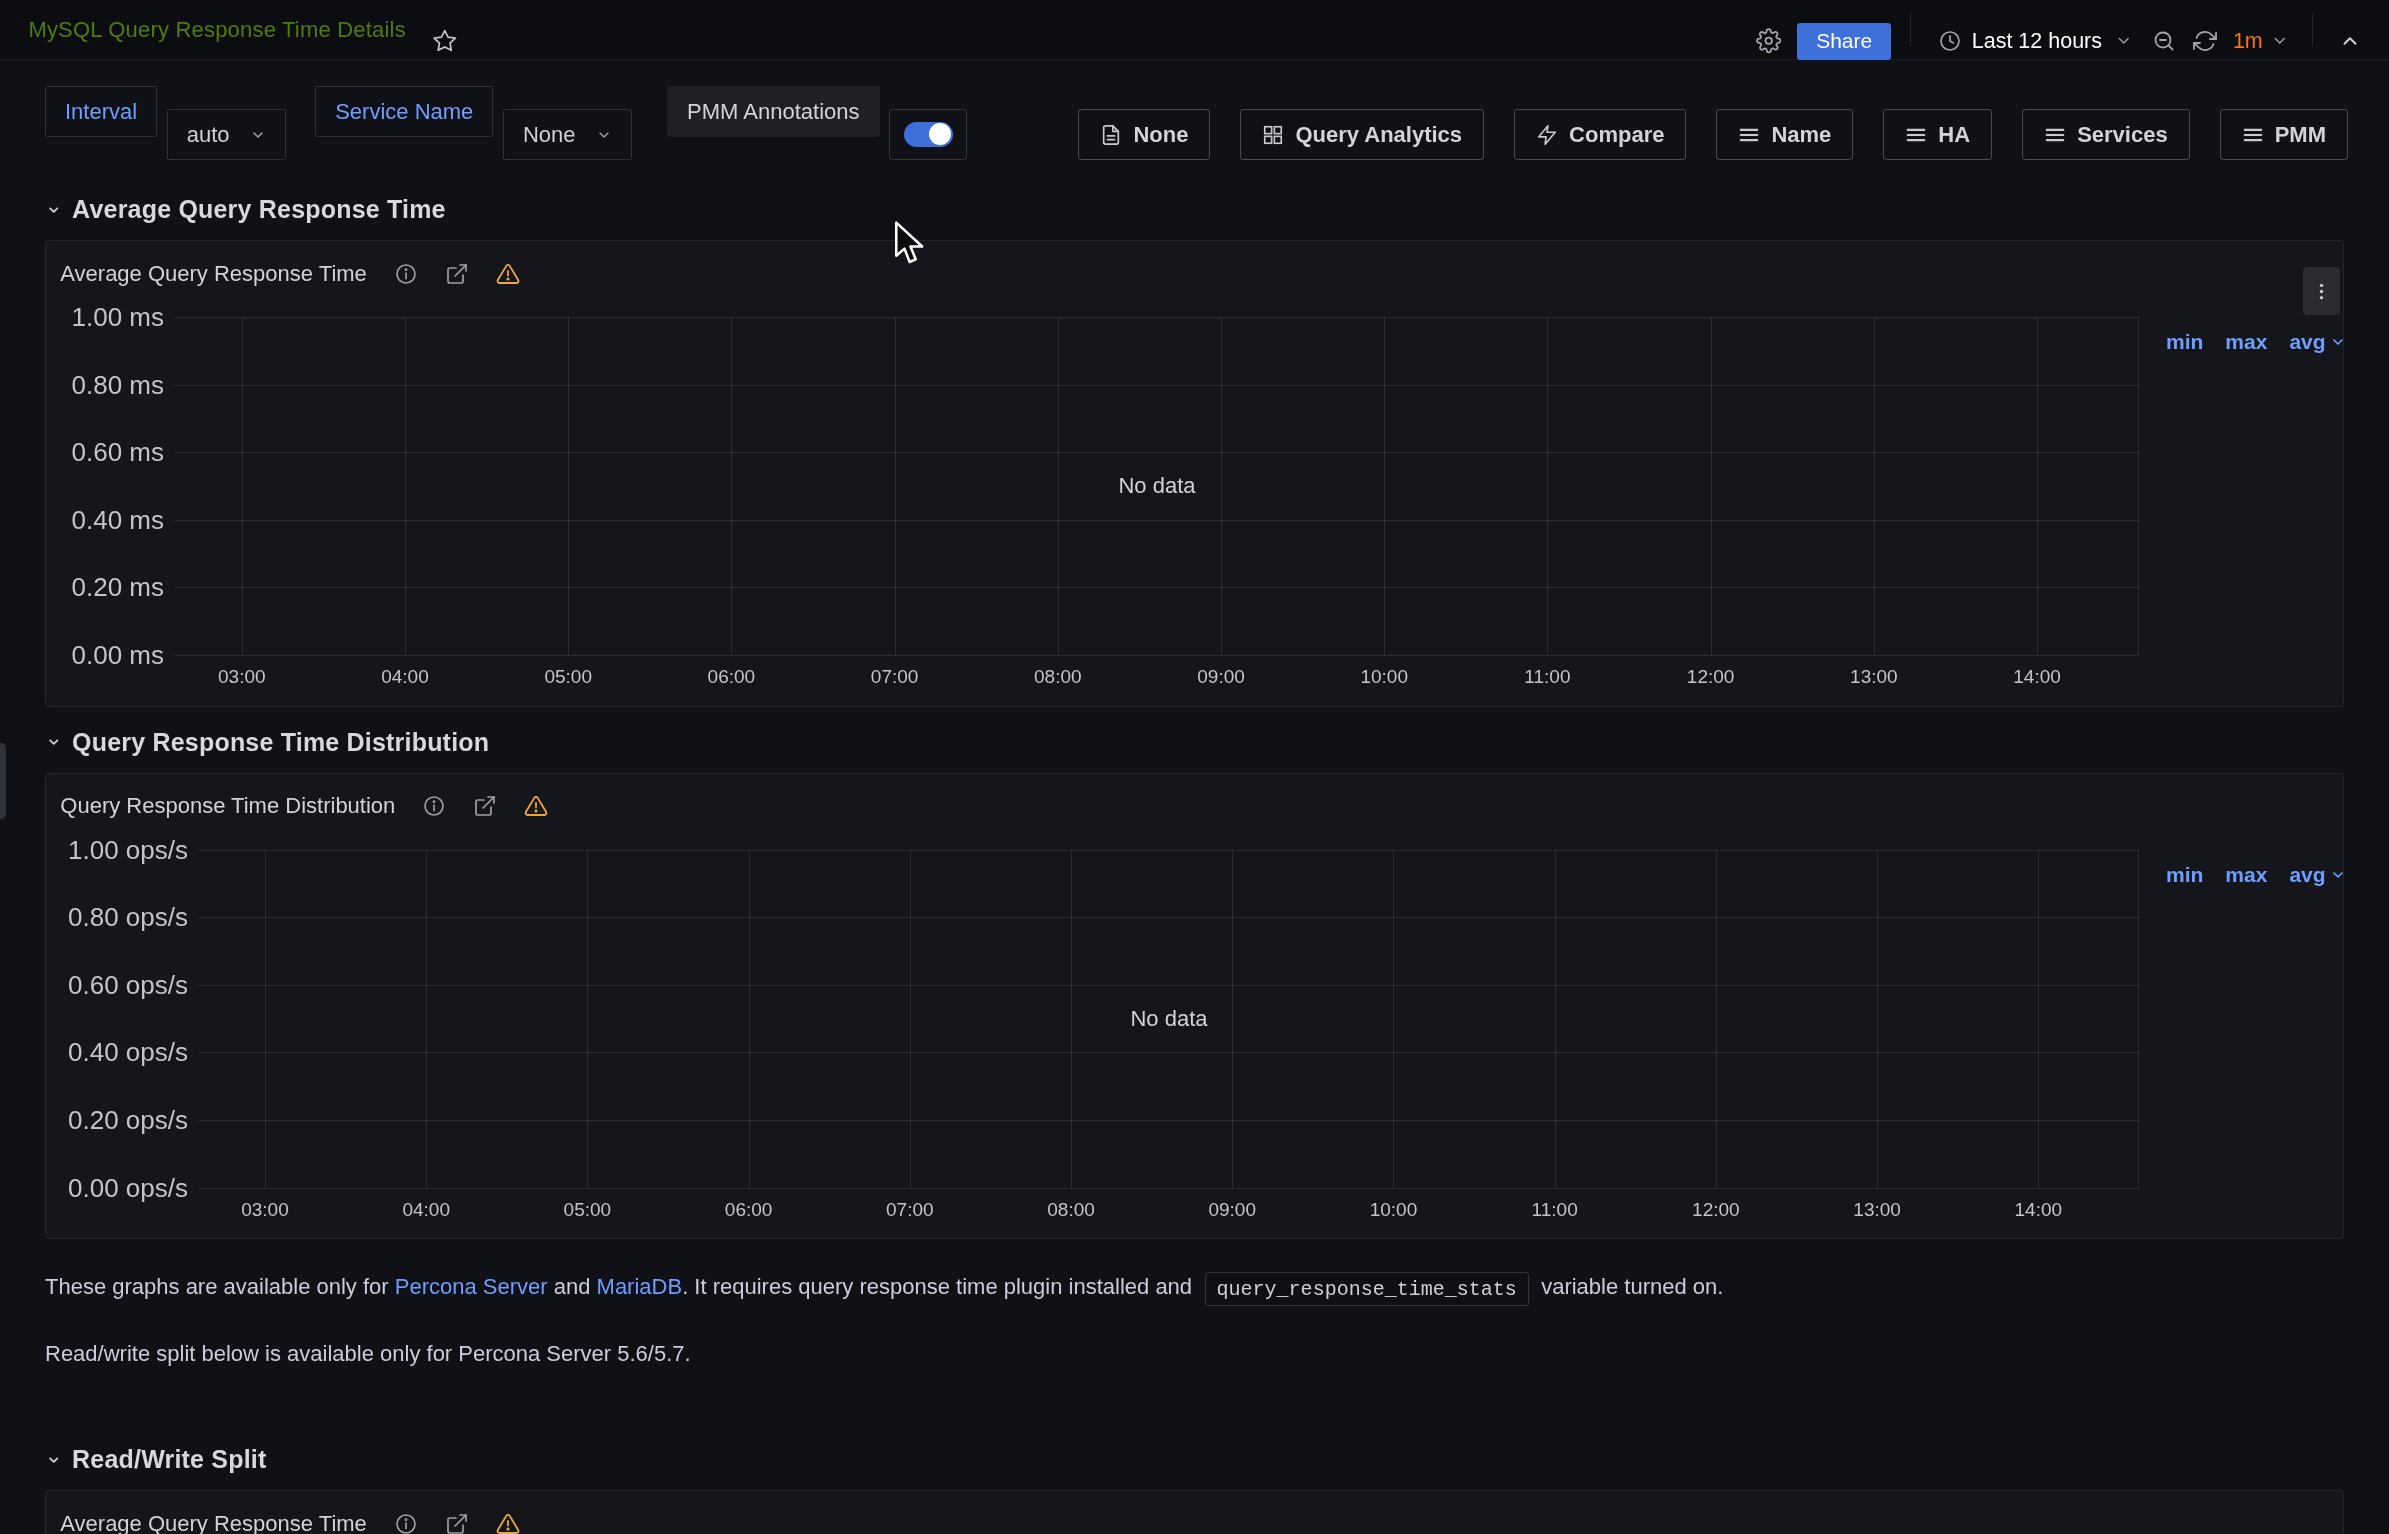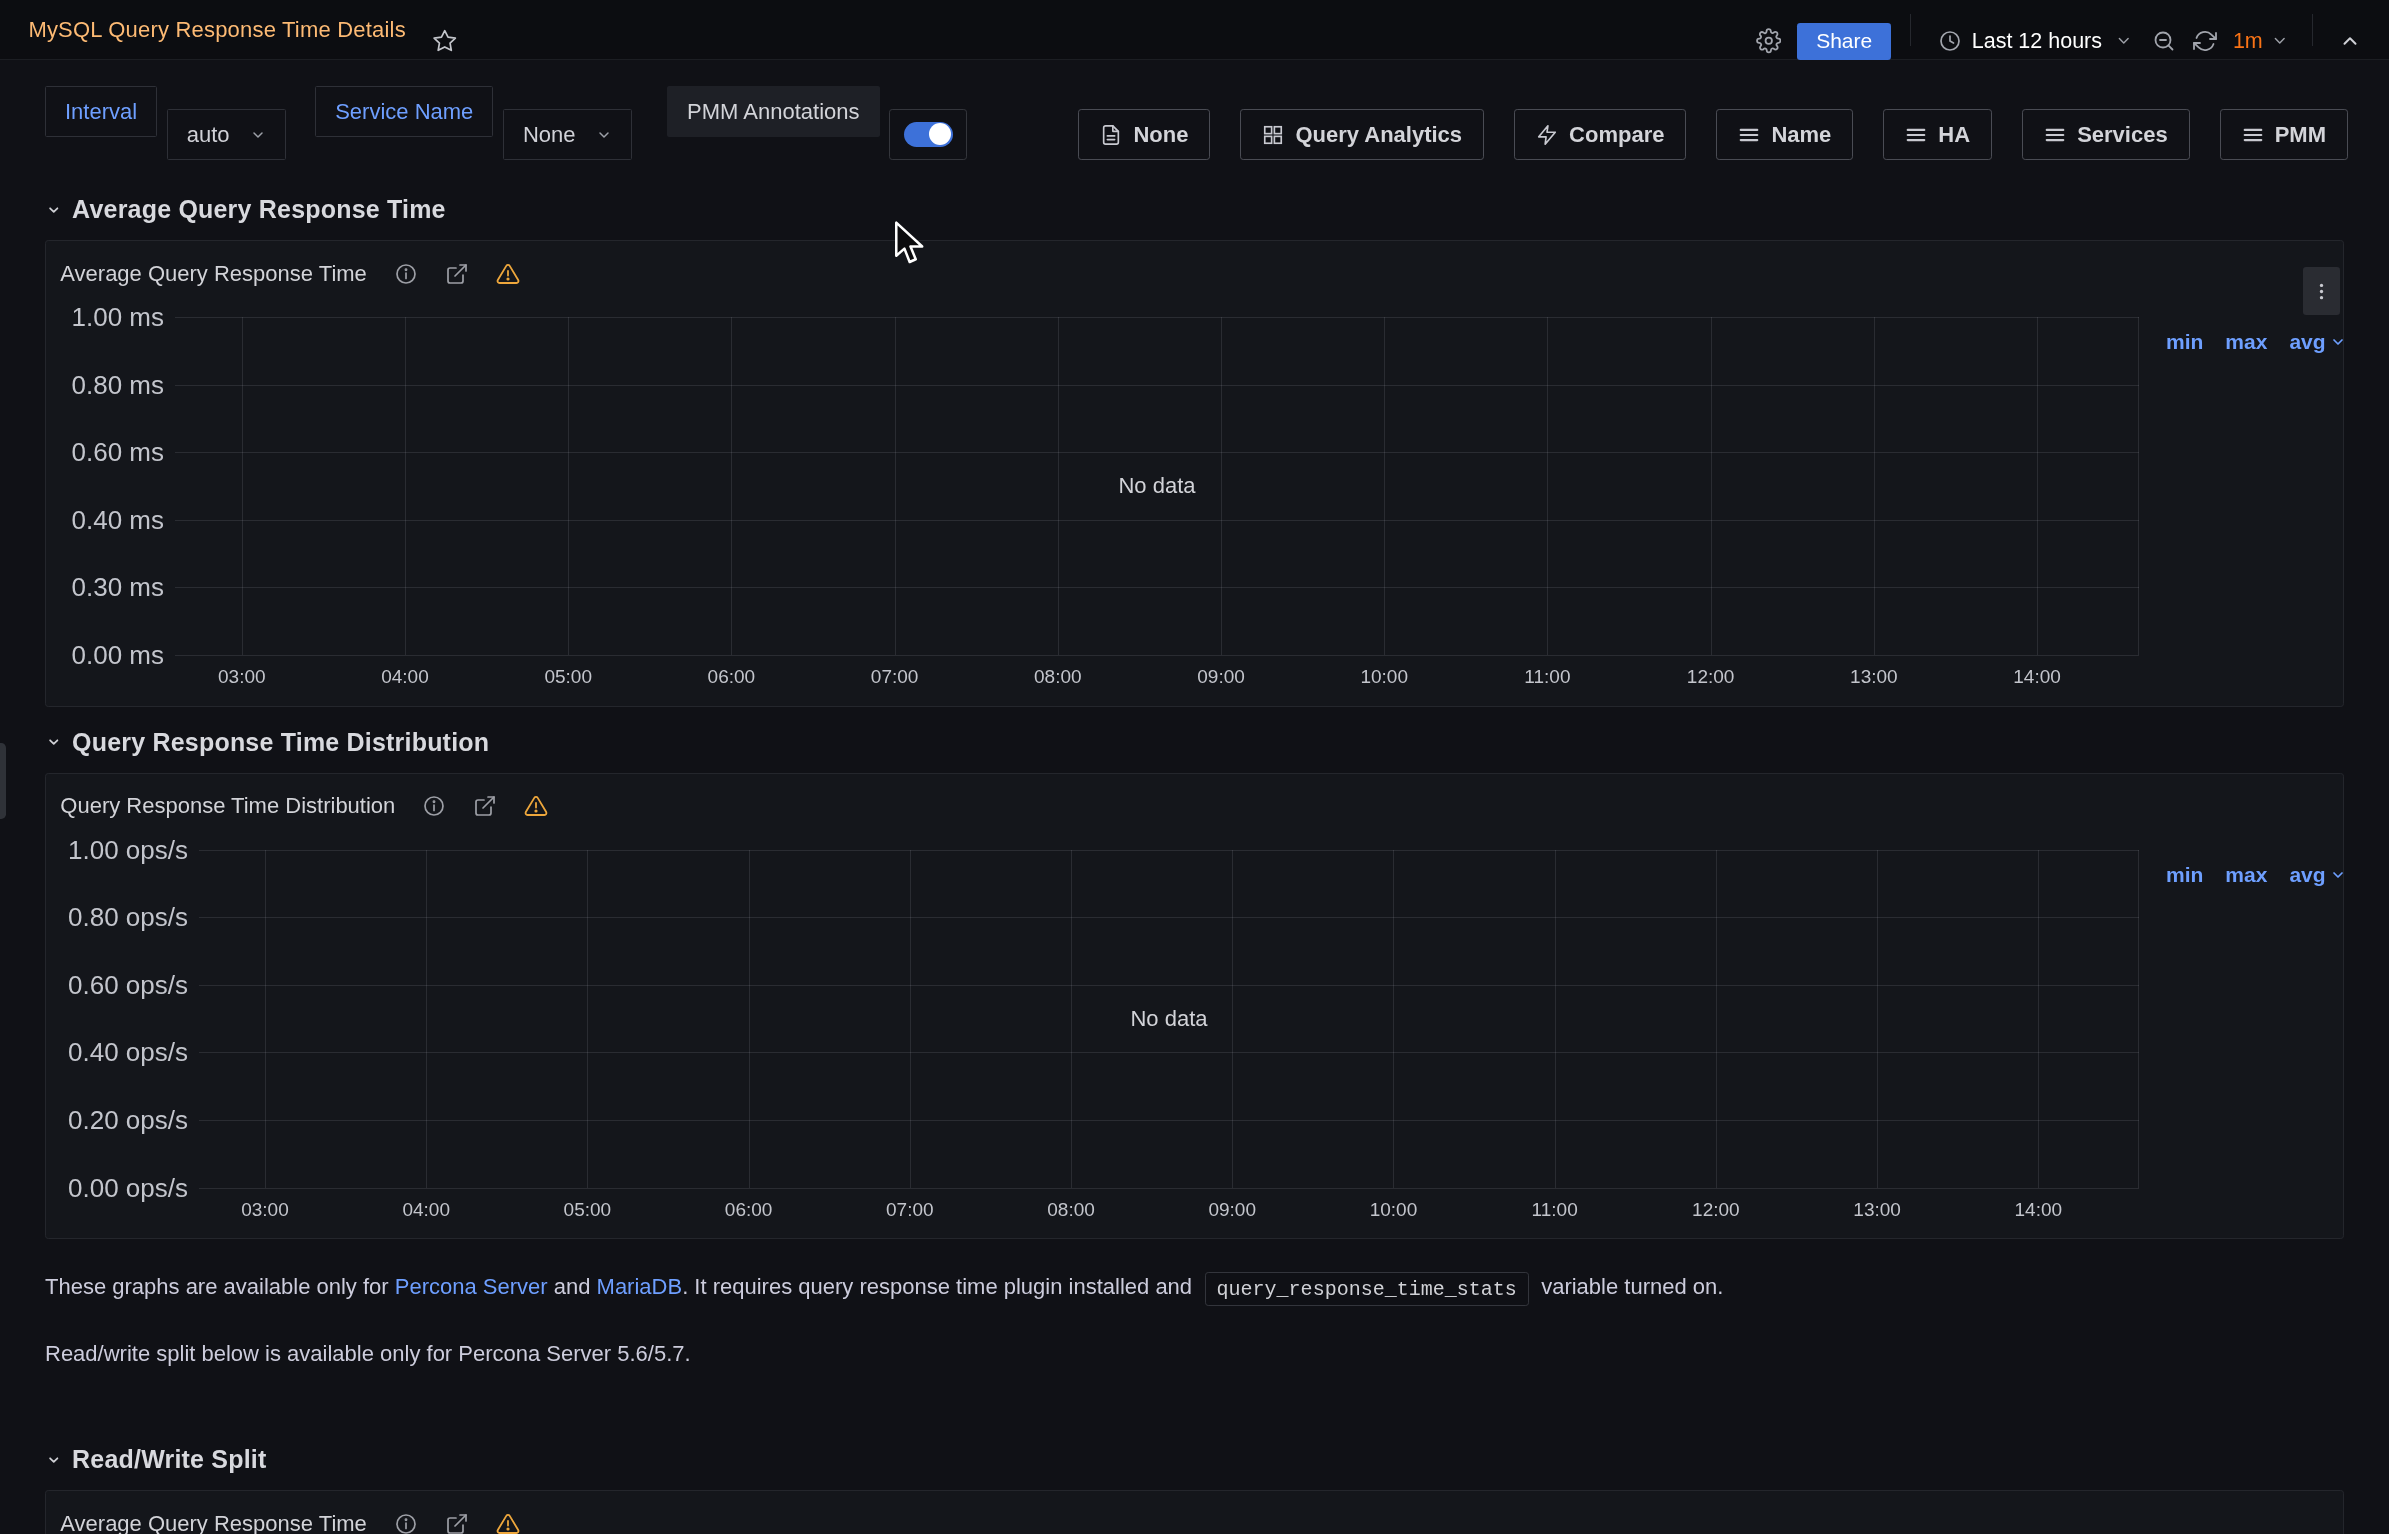--- a/index.html
+++ b/index.html
@@ -30,21 +30,21 @@
   button{background:none;border:none;color:inherit;font:inherit;cursor:pointer;padding:0;margin-top:23px;}
 
   
   .topbar{
     height:60px;background:var(--topbar-bg);
     border-bottom:0.8px solid #1c1e23;
     display:flex;align-items:center;justify-content:space-between;
     padding:0 22px;
   }
   .topbar-left{display:flex;align-items:center;gap:21px;padding-left:6.4px;}
-  .dash-title{font-size:22px;font-weight:500;color:#fdba74;letter-spacing:0.2px;}
+  .dash-title{font-size:22px;font-weight:500;color:#4d7c0f;letter-spacing:0.2px;}
   .icon-btn{display:flex;align-items:center;justify-content:center;width:35px;height:35px;color:#a2a5ad;border-radius:3.2px;}
   .topbar-right{display:flex;align-items:center;gap:6.4px;}
   .share-btn{
     background:var(--accent);color:#ffffff;font-size:21px;font-weight:500;
     height:37px;padding:0 19px;border-radius:3.2px;display:flex;align-items:center;margin-left:4.8px;
   }
   .tb-divider{width:0.8px;height:32px;background:#26282e;margin:0 12.7px;}
   .time-btn{display:flex;align-items:center;gap:9.6px;color:#ffffff;font-size:21.5px;font-weight:500;padding:0 8px;height:37px;}
   .time-btn .caret{color:#9da0a8;margin-left:3.2px;}
   .refresh-group{display:flex;align-items:center;gap:8px;color:#f97316;font-size:21.5px;font-weight:500;padding:0 4.8px;}
@@ -367,21 +367,21 @@
           </svg>
       </span>
     </button>
 
     <div class="chart">
       <div class="ylabels" style="width: 129px; height: 338px;">
           <div class="ytick" style="top: 0%;">1.00 ms</div>
           <div class="ytick" style="top: 20%;">0.80 ms</div>
           <div class="ytick" style="top: 40%;">0.60 ms</div>
           <div class="ytick" style="top: 60%;">0.40 ms</div>
-          <div class="ytick" style="top: 80%;">0.30 ms</div>
+          <div class="ytick" style="top: 80%;">0.20 ms</div>
           <div class="ytick" style="top: 100%;">0.00 ms</div>
         </div>
       <div class="plotwrap">
         <div class="plot">
           <div class="no-data">No data</div>
         <div class="hgrid" style="top: 0%;"></div>
             <div class="hgrid" style="top: 20%;"></div>
             <div class="hgrid" style="top: 40%;"></div>
             <div class="hgrid" style="top: 60%;"></div>
             <div class="hgrid" style="top: 80%;"></div>

